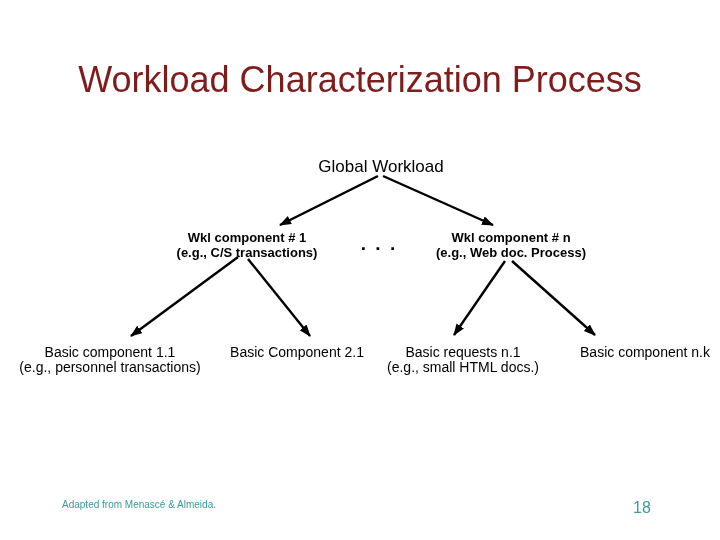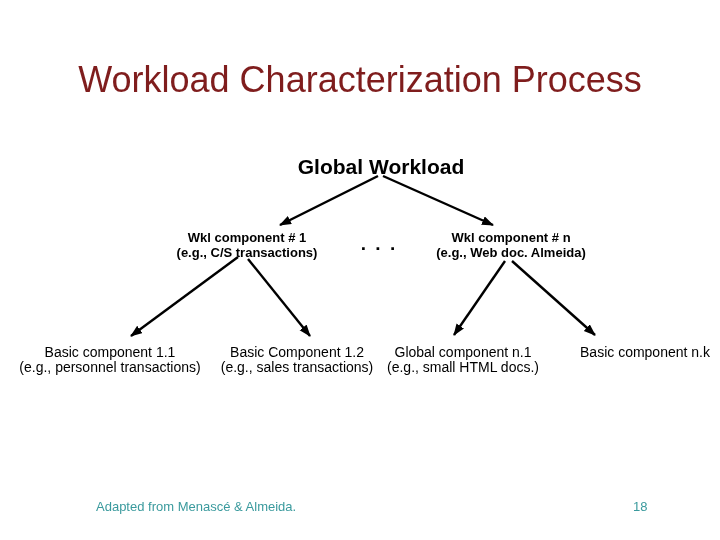--- a/index.html
+++ b/index.html
@@ -29,22 +29,22 @@
     white-space: nowrap;
   }
   .node {
     position: absolute;
     transform: translateX(-50%);
     text-align: center;
     white-space: nowrap;
   }
   .node .line1, .node .line2 { display: block; }
   .root-node {
-    font-weight: 700;
-    font-size: 21px;
+    font-weight: 400;
+    font-size: 17px;
     line-height: 17px;
   }
   .mid-node {
     font-weight: 700;
     font-size: 13px;
     line-height: 15px;
   }
   .leaf-node {
     font-weight: 400;
     font-size: 14px;
@@ -63,30 +63,29 @@
     left: 0;
     top: 0;
     width: 720px;
     height: 540px;
     pointer-events: none;
   }
   .footer-credit {
     position: absolute;
     left: 62px;
     top: 499px;
-    font-size: 13px;
+    font-size: 10px;
     color: #3a9a9d;
     white-space: nowrap;
-    margin-left: 34px;
   }
   .footer-page {
     position: absolute;
     left: 633px;
     top: 499px;
-    font-size: 13px;
+    font-size: 16px;
     color: #3a9a9d;
   }
 </style>
 </head>
 <body>
 
 <div class="slide">
 
   <div class="slide-title">Workload Characterization Process</div>
 
@@ -110,35 +109,34 @@
 
   <div class="node mid-node" style="left:247px; top:230px;">
     <span class="line1">Wkl component # 1</span>
     <span class="line2">(e.g., C/S transactions)</span>
   </div>
 
   <div class="ellipsis" style="left:379px; top:233px;">. . .</div>
 
   <div class="node mid-node" style="left:511px; top:230px;">
     <span class="line1">Wkl component # n</span>
-    <span class="line2">(e.g., Web doc. Almeida)</span>
+    <span class="line2">(e.g., Web doc. Process)</span>
   </div>
 
   <div class="node leaf-node" style="left:110px; top:345px;">
     <span class="line1">Basic component 1.1</span>
     <span class="line2">(e.g., personnel transactions)</span>
   </div>
 
   <div class="node leaf-node" style="left:297px; top:345px;">
-    <span class="line1">Basic Component 1.2</span>
-    <span class="line2">(e.g., sales transactions)</span>
+    <span class="line1">Basic Component 2.1</span>
   </div>
 
   <div class="node leaf-node" style="left:463px; top:345px;">
-    <span class="line1">Global component n.1</span>
+    <span class="line1">Basic requests n.1</span>
     <span class="line2">(e.g., small HTML docs.)</span>
   </div>
 
   <div class="node leaf-node" style="left:645px; top:345px;">
     <span class="line1">Basic component n.k</span>
   </div>
 
   <div class="footer-credit">Adapted from Menascé &amp; Almeida.</div>
   <div class="footer-page">18</div>
 

